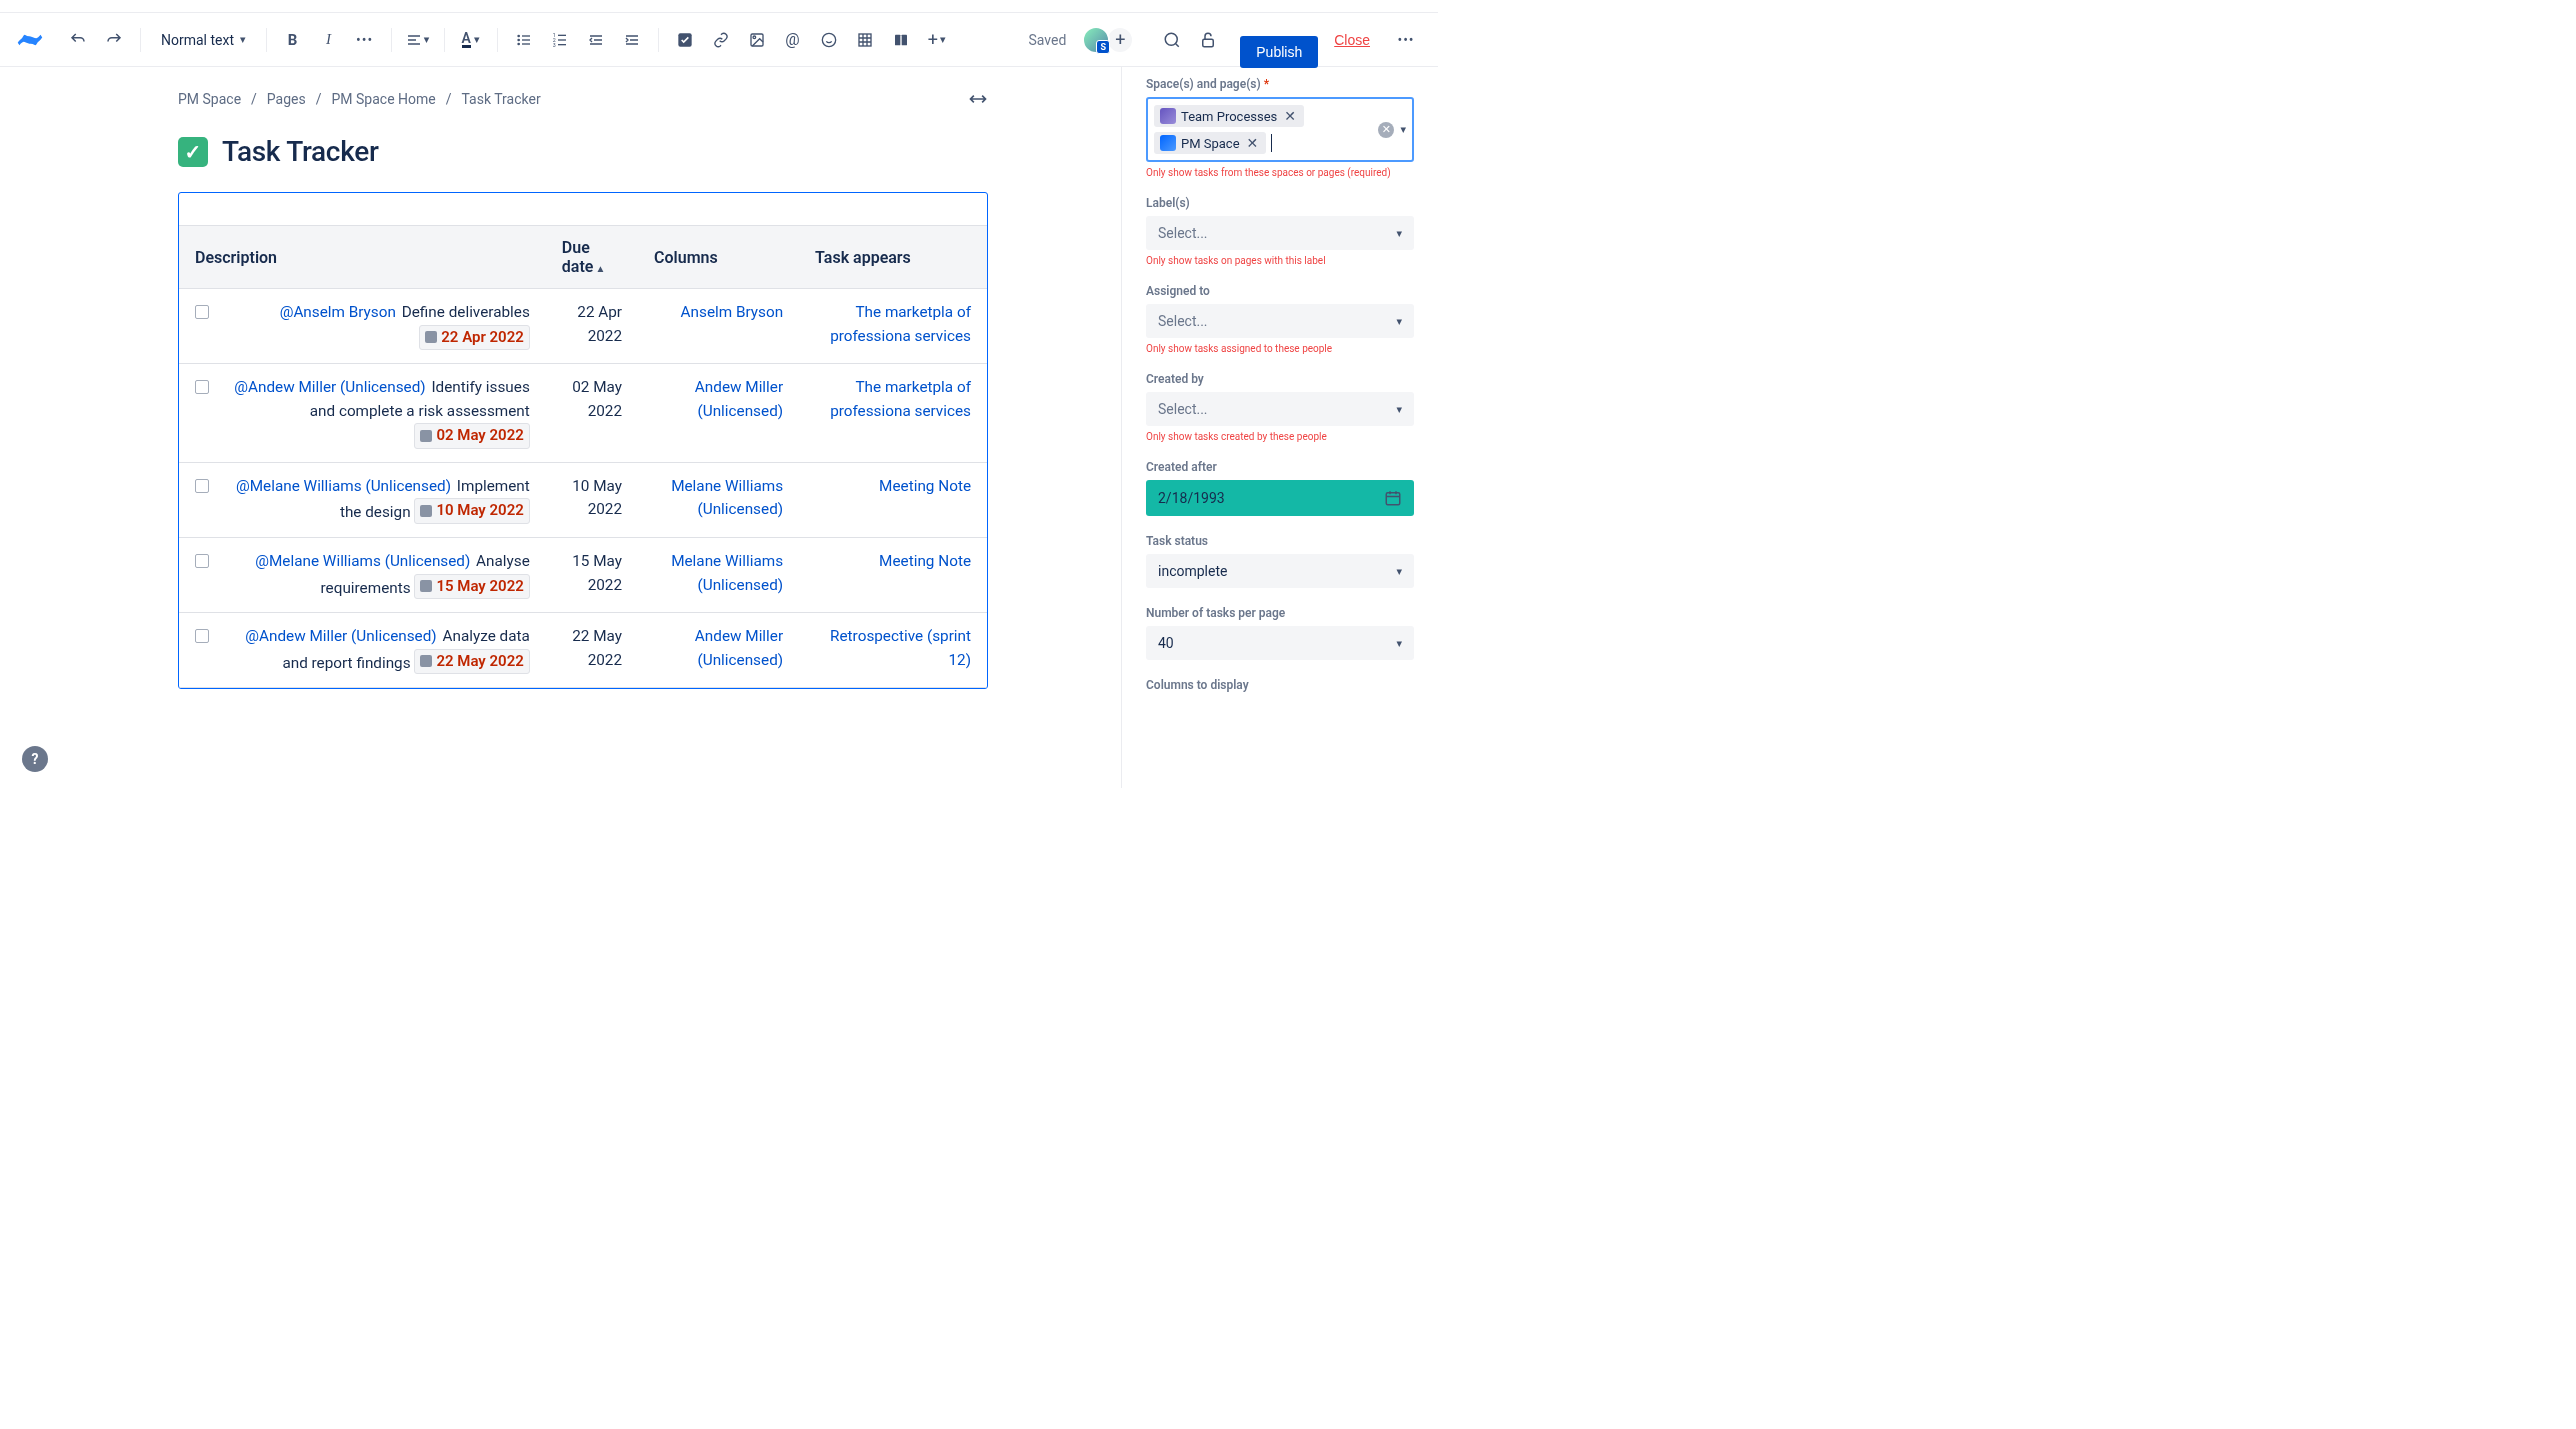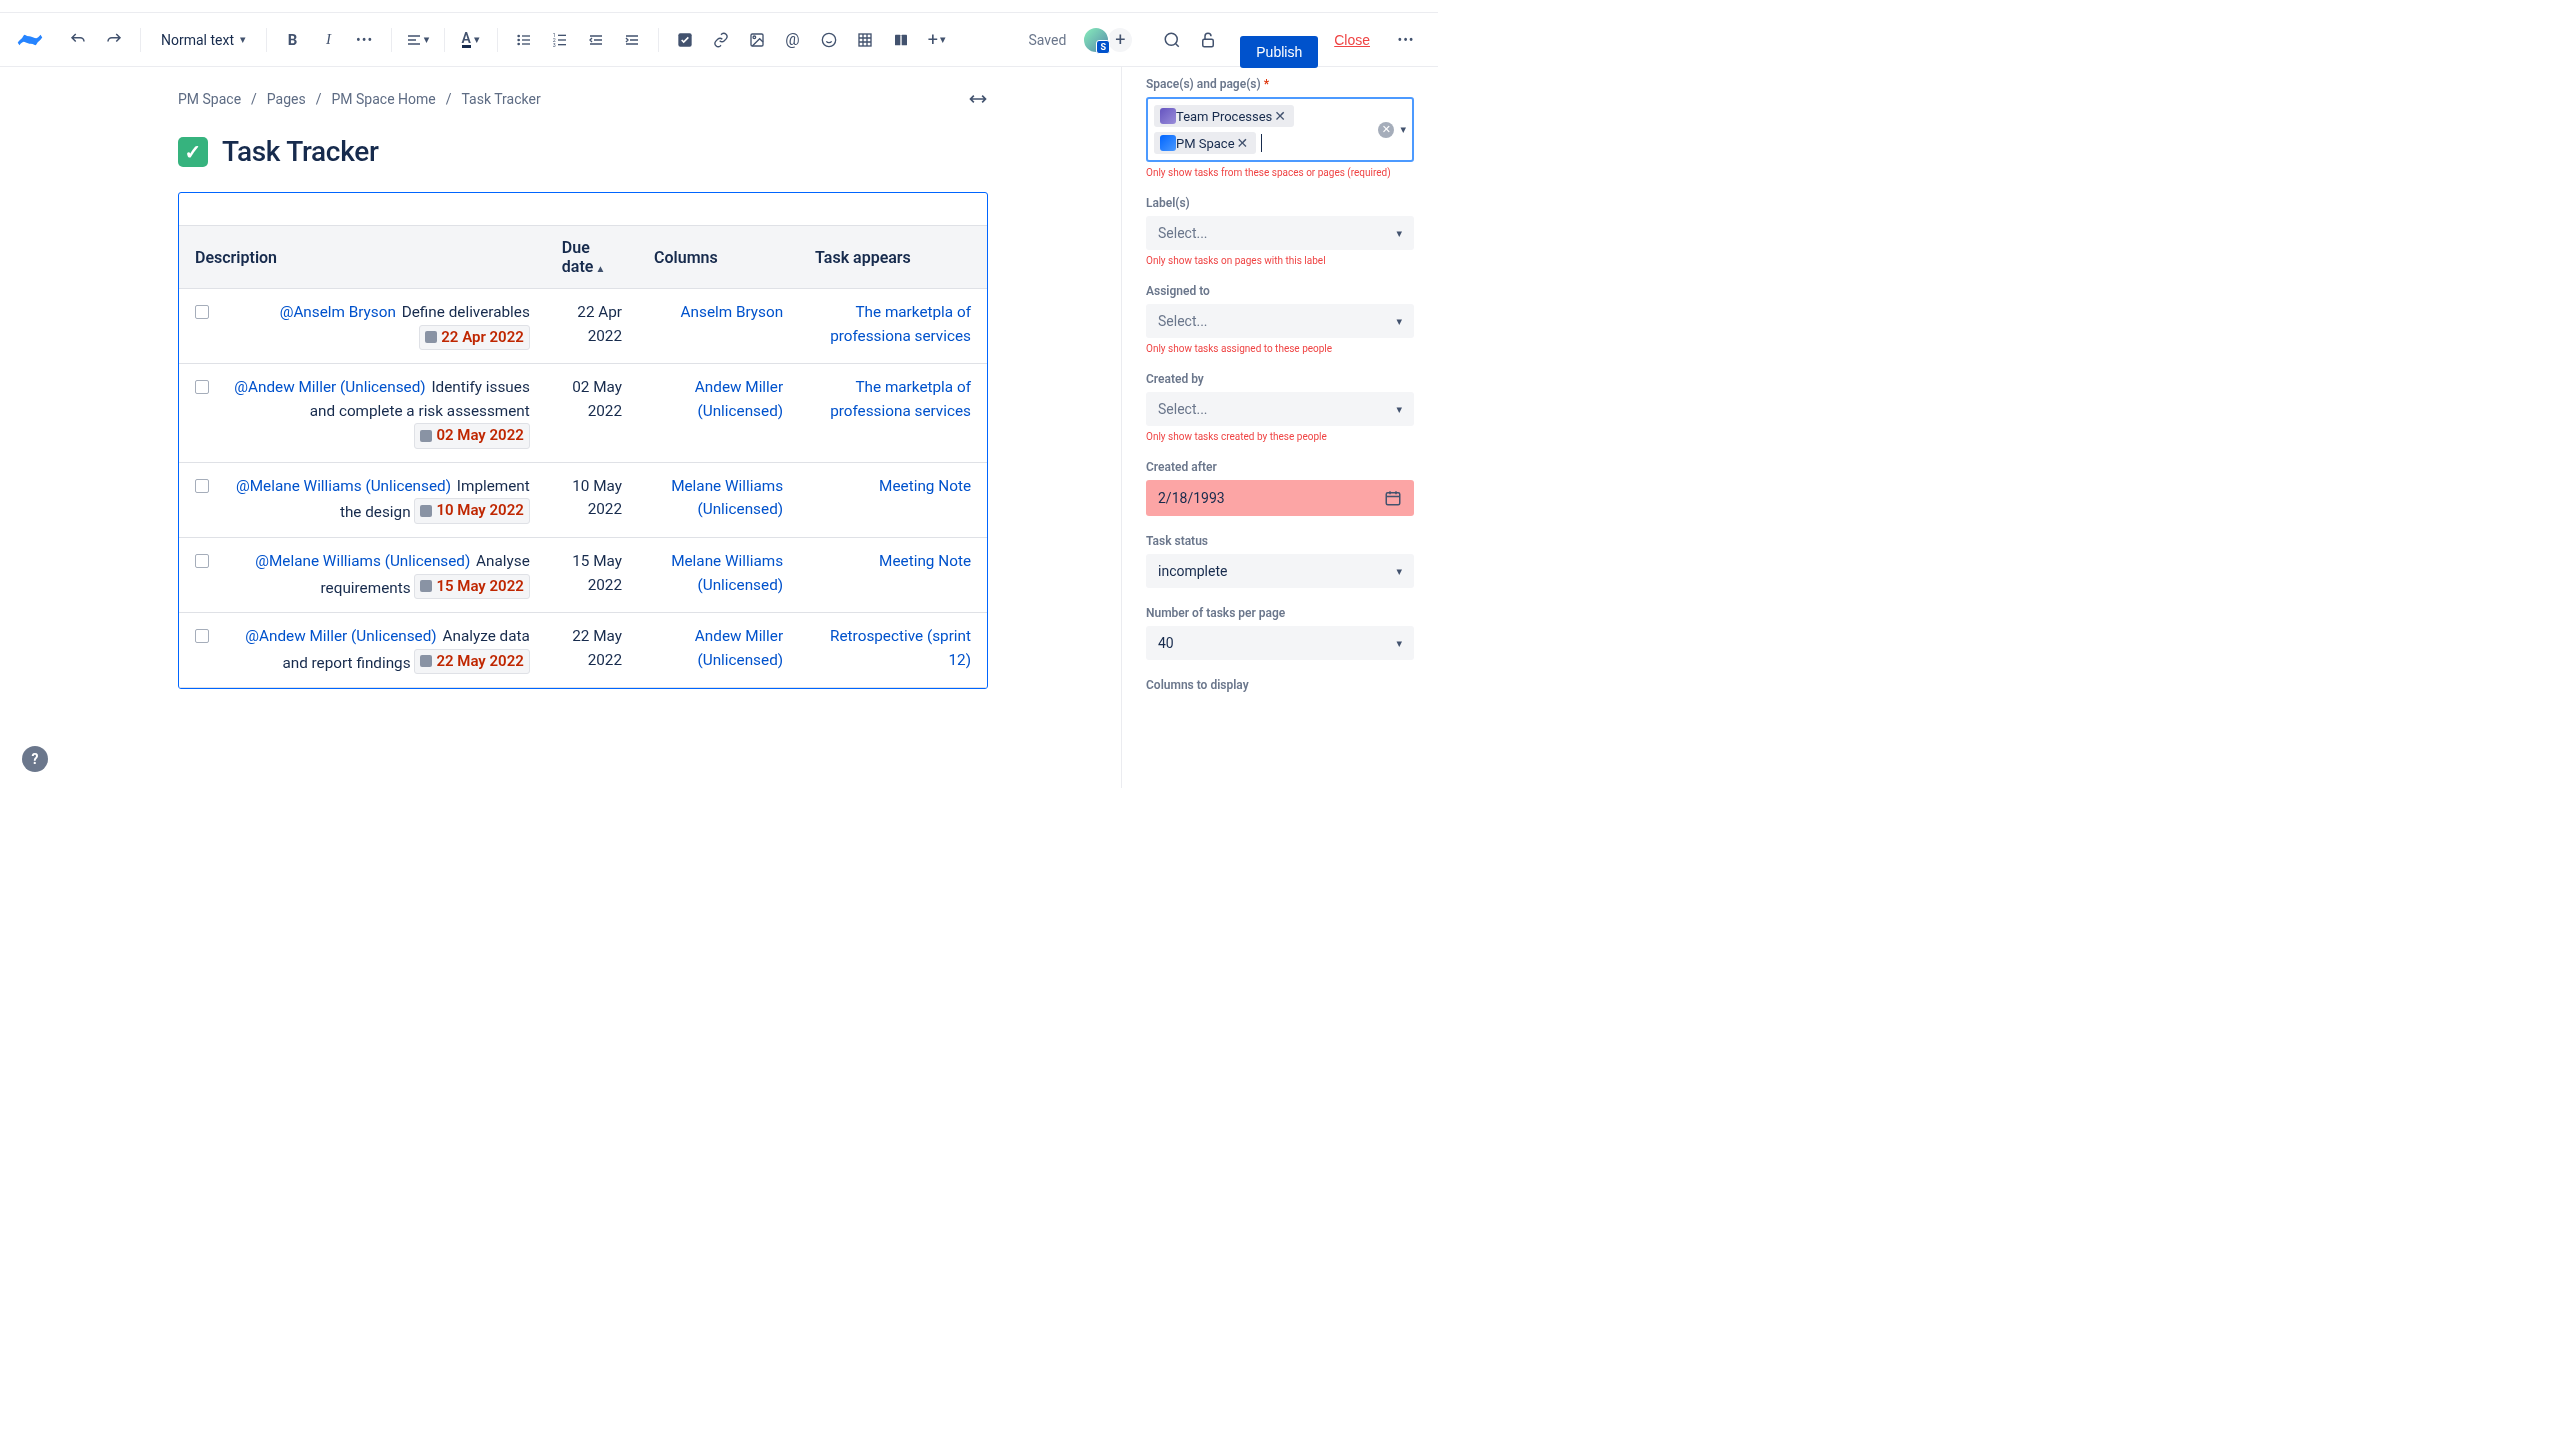--- a/index.html
+++ b/index.html
@@ -55,24 +55,24 @@
 .date-lozenge::before { content: ""; width: 12px; height: 12px; background: #8993A4; display: inline-block; border-radius: 2px; -webkit-mask: none; }
 .link { color: #0052CC; }
 .desc-cell { display: flex; gap: 8px; }
 .desc-body { flex: 1; }
 
 
 .sb-section { margin-bottom: 18px; }
 .sb-label { font-size: 12px; font-weight: 600; color: #6B778C; margin-bottom: 6px; display: flex; align-items: center; gap: 3px; }
 .sb-label .req { color: #DE350B; }
 .sb-select { width: 100%; background: #F4F5F7; border: none; border-radius: 3px; padding: 9px 12px; font-size: 14px; color: #6B778C; display: flex; align-items: center; justify-content: space-between; cursor: pointer; }
-.sb-input { width: 100%; background: #fca5a5; border: none; border-radius: 3px; padding: 9px 12px; font-size: 14px; color: #172B4D; display: flex; align-items: center; justify-content: space-between; }
+.sb-input { width: 100%; background: #14b8a6; border: none; border-radius: 3px; padding: 9px 12px; font-size: 14px; color: #172B4D; display: flex; align-items: center; justify-content: space-between; }
 .sb-help { font-size: 10px; color: #ef4444; margin-top: 5px; }
 .spaces-field { border: 2px solid #4C9AFF; border-radius: 3px; padding: 6px; display: flex; flex-wrap: wrap; gap: 5px; position: relative; }
-.space-chip { background: #EBECF0; border-radius: 3px; padding: 3px 6px; display: flex; align-items: center; font-size: 13px; }
+.space-chip { background: #EBECF0; border-radius: 3px; padding: 3px 6px; display: flex; align-items: center; gap: 5px; font-size: 13px; }
 .chip-icon { width: 16px; height: 16px; border-radius: 3px; }
 .chip-icon.purple { background: linear-gradient(135deg,#6554C0,#998DD9); }
 .chip-icon.blue { background: linear-gradient(135deg,#0065FF,#4C9AFF); }
 .chip-x { cursor: pointer; color: #42526E; font-size: 14px; padding: 0 2px;}
 .spaces-ctrl { position: absolute; right: 6px; top: 50%; transform: translateY(-50%); display: flex; align-items: center; gap: 6px; color: #6B778C; }
 .clear-circ { width: 16px; height: 16px; background: #A5ADBA; border-radius: 50%; color: #fff; display: flex; align-items: center; justify-content: center; font-size: 11px; cursor: pointer;}
 .cursor-line { width: 1px; height: 18px; background: #172B4D; align-self: center;}
 
 
 .help-btn { position: absolute; bottom: 18px; left: 22px; width: 26px; height: 26px; background: #6B778C; border-radius: 50%; color: #fff; display: flex; align-items: center; justify-content: center; font-weight: bold; cursor: pointer; }

